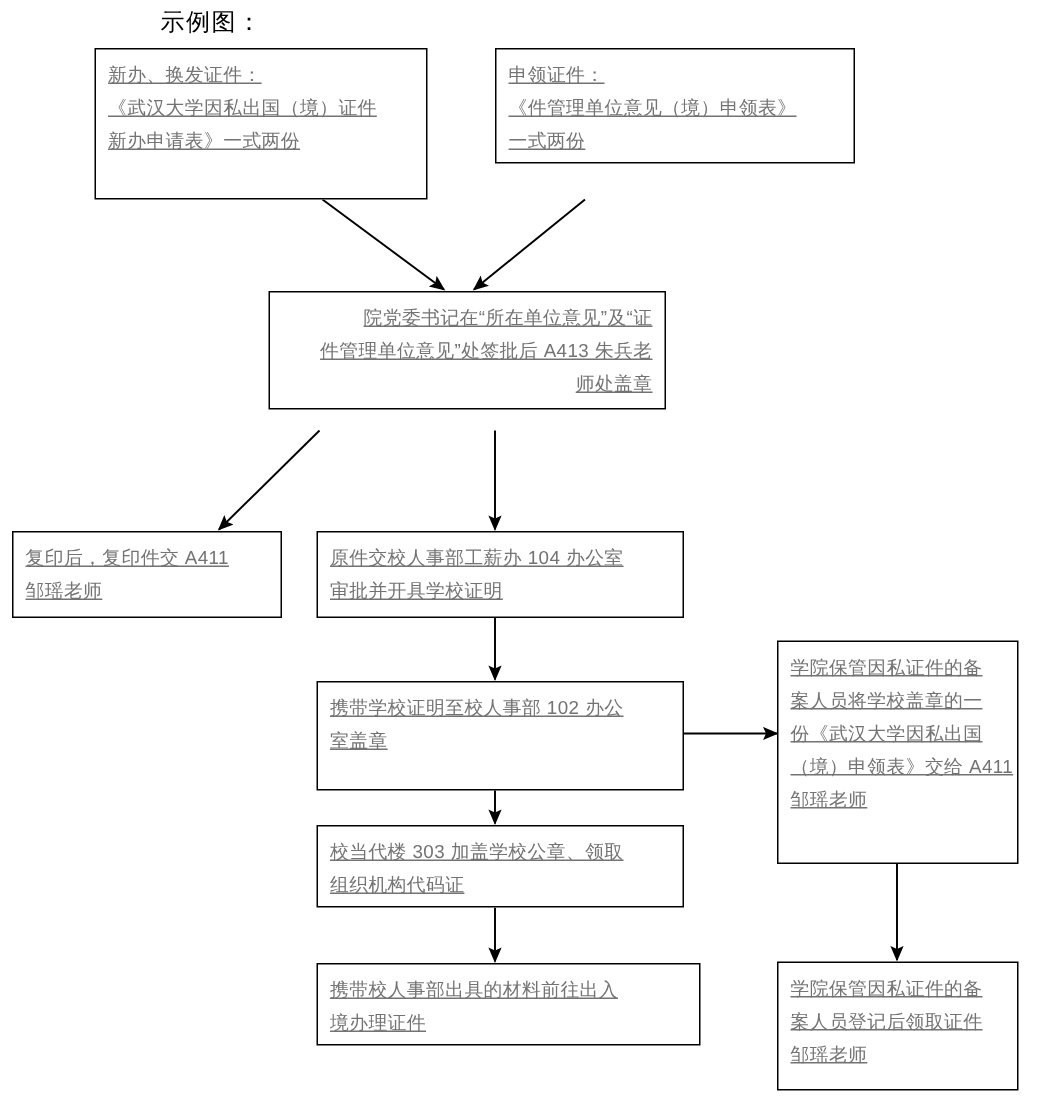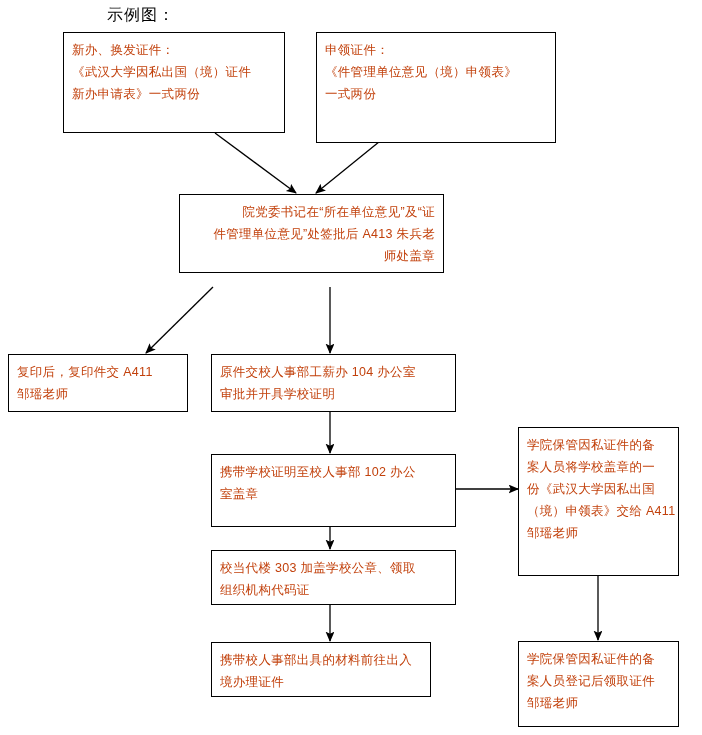--- a/index.html
+++ b/index.html
@@ -25,23 +25,24 @@
     letter-spacing: 1px;
     white-space: nowrap;
   }
   .box {
     position: absolute;
     box-sizing: border-box;
     border: 1px solid #000000;
     background: #ffffff;
     font-size: 12.5px;
     line-height: 1.75;
-    color: #c2410c;
+    color: #737373;
     padding: 7px 8px 6px 8px;
     letter-spacing: 0.3px;
+    text-decoration: underline;
   }
   .box div {
     white-space: nowrap;
   }
   svg.arrows {
     position: absolute;
     left: 0;
     top: 0;
     width: 702px;
     height: 735px;
@@ -82,21 +83,21 @@
       <path d="M598,576 L598,640"></path>
     </g>
   </svg>
 
   <div class="box" style="left:63px; top:32px; width:222px; height:101px;">
     <div>新办、换发证件：</div>
     <div>《武汉大学因私出国（境）证件</div>
     <div>新办申请表》一式两份</div>
   </div>
 
-  <div class="box" style="left:316px; top:32px; width:240px; height:111px;">
+  <div class="box" style="left:330px; top:32px; width:240px; height:77px;">
     <div>申领证件：</div>
     <div>《件管理单位意见（境）申领表》</div>
     <div>一式两份</div>
   </div>
 
   <div class="box" style="left:179px; top:194px; width:265px; height:79px;text-align:right;">
     <div>院党委书记在“所在单位意见”及“证</div>
     <div>件管理单位意见”处签批后 A413 朱兵老</div>
     <div>师处盖章</div>
   </div>
@@ -114,21 +115,21 @@
   <div class="box" style="left:211px; top:454px; width:245px; height:73px;">
     <div>携带学校证明至校人事部 102 办公</div>
     <div>室盖章</div>
   </div>
 
   <div class="box" style="left:211px; top:550px; width:245px; height:55px;">
     <div>校当代楼 303 加盖学校公章、领取</div>
     <div>组织机构代码证</div>
   </div>
 
-  <div class="box" style="left:211px; top:642px; width:220px; height:55px;">
+  <div class="box" style="left:211px; top:642px; width:256px; height:55px;">
     <div>携带校人事部出具的材料前往出入</div>
     <div>境办理证件</div>
   </div>
 
   <div class="box" style="left:518px; top:427px; width:161px; height:149px;">
     <div>学院保管因私证件的备</div>
     <div>案人员将学校盖章的一</div>
     <div>份《武汉大学因私出国</div>
     <div>（境）申领表》交给 A411</div>
     <div>邹瑶老师</div>

